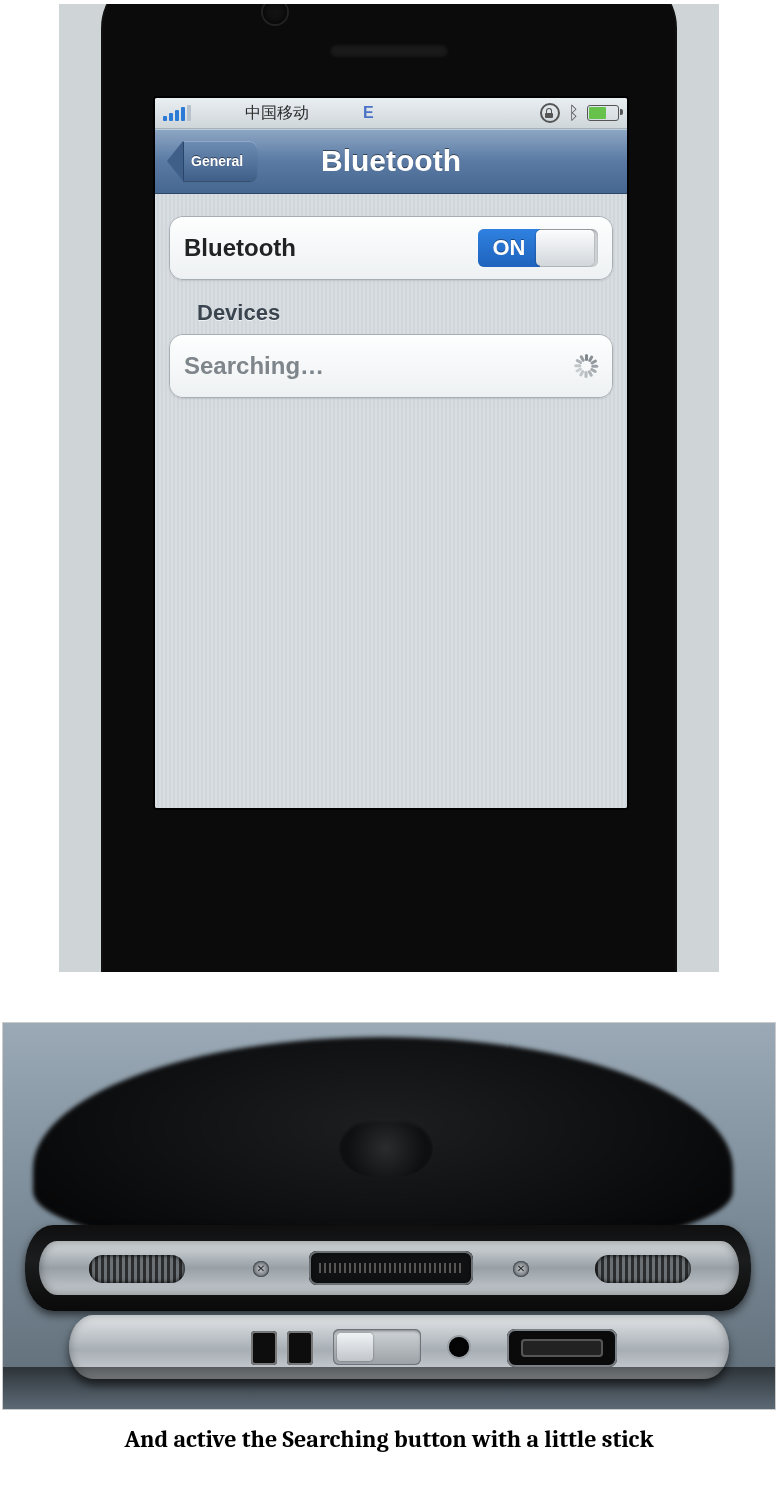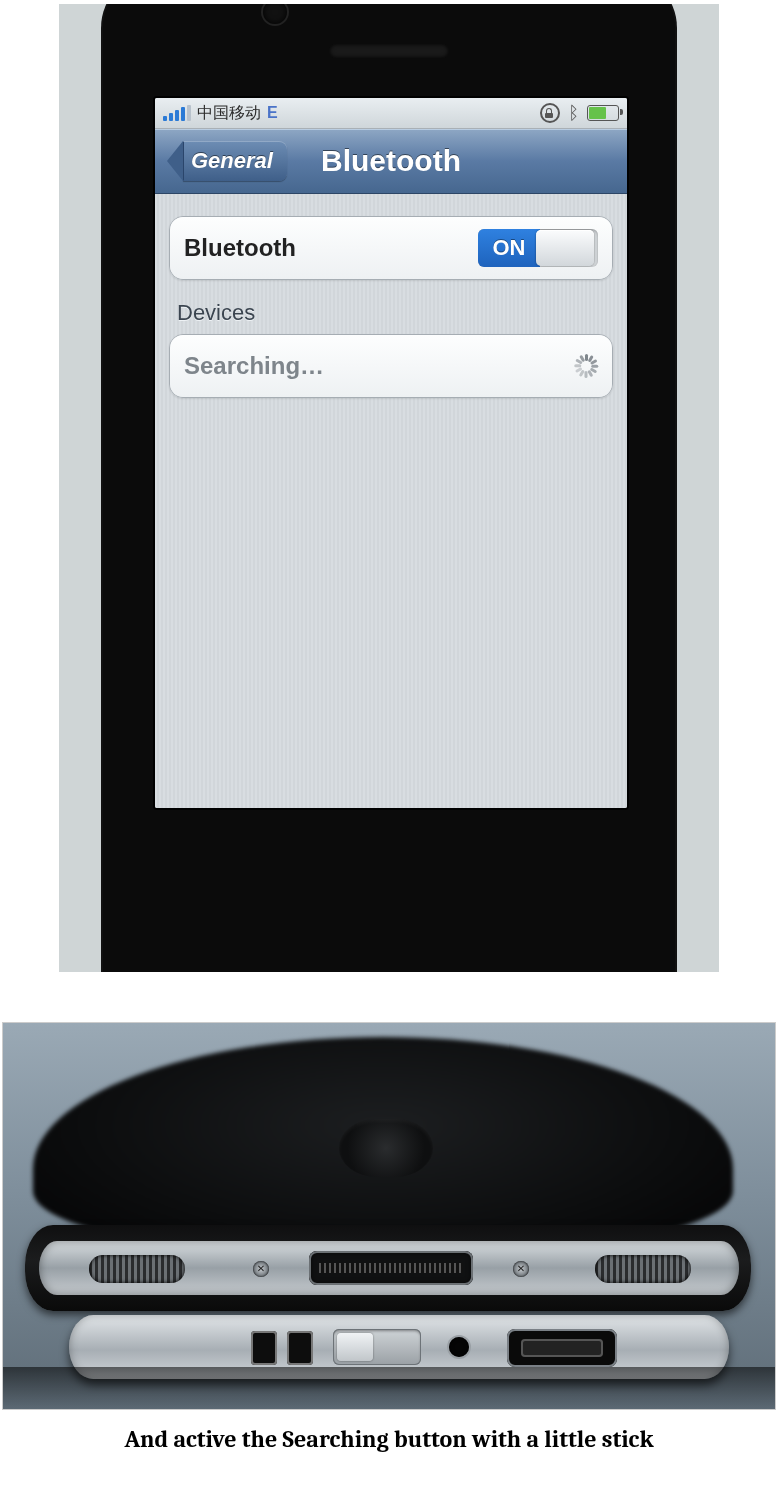--- a/index.html
+++ b/index.html
@@ -8,21 +8,21 @@
   .photo{display:block;margin:0 auto;box-sizing:border-box;}
 
   
   .photo1{width:660px;height:968px;background:#cfd5d6;position:relative;overflow:hidden;margin-top:4px;}
   .device-body{position:absolute;left:44px;top:-30px;width:572px;height:1008px;background:#0b0b0b;border-radius:54px 54px 0 0;box-shadow:0 0 0 2px #111;}
   .earpiece{position:absolute;left:50%;top:70px;width:120px;height:14px;margin-left:-60px;background:#1a1a1a;border-radius:8px;box-shadow:inset 0 0 4px #000;}
   .front-cam{position:absolute;left:160px;top:26px;width:24px;height:24px;background:#111;border-radius:50%;box-shadow:inset 0 0 6px #000,0 0 0 2px #222;}
   .screen{position:absolute;left:50px;top:122px;width:472px;height:710px;background:#c9cfd1;border:2px solid #000;border-radius:4px;overflow:hidden;}
 
   
-  .status-bar{height:30px;background:linear-gradient(#e9eef1,#cfd6da);display:flex;align-items:center;font-size:16px;color:#2b2b2b;position:relative;border-bottom:1px solid #a9b0b6;}
+  .status-bar{height:30px;background:linear-gradient(#e9eef1,#cfd6da);display:flex;align-items:center;font-size:16px;color:#2b2b2b;position:relative;border-bottom:1px solid #a9b0b6;gap:48px;}
   .sig-bars{display:flex;align-items:flex-end;gap:2px;margin:0 6px 0 8px;height:16px;}
   .sig-bars span{width:4px;background:#2a7ad6;border-radius:1px;}
   .sig-bars span:nth-child(1){height:5px;}
   .sig-bars span:nth-child(2){height:8px;}
   .sig-bars span:nth-child(3){height:11px;}
   .sig-bars span:nth-child(4){height:14px;}
   .sig-bars span:nth-child(5){height:16px;background:#b8c2cc;}
   .carrier{font-weight:500;}
   .net-e{margin-left:6px;font-weight:bold;color:#4a73c8;}
   .clock{position:absolute;left:0;right:0;text-align:center;font-weight:bold;color:#111;}
@@ -33,31 +33,31 @@
   .bt-icon{font-size:18px;color:#555;}
   .battery{width:30px;height:14px;border:1.5px solid #555;border-radius:3px;position:relative;}
   .battery::after{content:"";position:absolute;right:-5px;top:3px;width:3px;height:6px;background:#555;border-radius:0 2px 2px 0;}
   .battery-fill{position:absolute;left:1px;top:1px;bottom:1px;width:55%;background:#66c24a;border-radius:1px;}
 
   
   .nav-bar{height:64px;background:linear-gradient(#8ea7c4,#5a7aa4 50%,#46678f);position:relative;display:flex;align-items:center;justify-content:center;border-bottom:1px solid #2d4666;box-shadow:inset 0 1px 0 #b9cde2;}
   .nav-title{color:#fff;font-weight:bold;font-size:30px;text-shadow:0 -1px 0 rgba(0,0,0,.5);}
   .back-btn{position:absolute;left:12px;top:12px;height:40px;display:flex;align-items:center;}
   .back-arrow{width:0;height:0;border-top:20px solid transparent;border-bottom:20px solid transparent;border-right:16px solid #3f5f89;filter:drop-shadow(1px 0 0 #2a456b);}
-  .back-body{height:40px;padding:0 14px 0 8px;background:linear-gradient(#6d8db4,#3f5f89);border-radius:0 8px 8px 0;color:#fff;font-size:22px;font-weight:bold;display:flex;align-items:center;text-shadow:0 -1px 0 rgba(0,0,0,.5);box-shadow:inset 0 1px 0 rgba(255,255,255,.25),0 1px 1px rgba(0,0,0,.3);font-style:italic;}
+  .back-body{height:40px;padding:0 14px 0 8px;background:linear-gradient(#6d8db4,#3f5f89);border-radius:0 8px 8px 0;color:#fff;font-size:14px;font-weight:bold;display:flex;align-items:center;text-shadow:0 -1px 0 rgba(0,0,0,.5);box-shadow:inset 0 1px 0 rgba(255,255,255,.25),0 1px 1px rgba(0,0,0,.3);}
 
   .content{padding:22px 14px 0;background:repeating-linear-gradient(90deg,#d8dde1 0,#d8dde1 2px,#d1d6da 2px,#d1d6da 4px);height:616px;}
   .cell-group{border:1px solid #a6adb3;border-radius:14px;overflow:hidden;box-shadow:0 1px 2px rgba(0,0,0,.1);}
   .cell{background:linear-gradient(#fdfefe,#eef1f3);height:62px;display:flex;align-items:center;padding:0 14px;font-size:24px;color:#222;font-weight:bold;}
 
   .switch{margin-left:auto;width:120px;height:38px;border-radius:6px;background:#d6dadd;position:relative;box-shadow:inset 0 1px 3px rgba(0,0,0,.3);display:flex;align-items:center;overflow:hidden;}
   .switch-on{position:absolute;left:0;top:0;bottom:0;width:62px;background:linear-gradient(#2f81e0,#1e63bd);color:#fff;font-weight:bold;font-size:22px;display:flex;align-items:center;justify-content:center;text-shadow:0 -1px 0 rgba(0,0,0,.4);}
   .switch-knob{position:absolute;left:58px;top:1px;width:58px;height:36px;border-radius:5px;background:linear-gradient(#fbfcfd,#d2d7db);box-shadow:0 0 2px rgba(0,0,0,.5),inset 0 1px 0 #fff;}
 
-  .section-label{margin:20px 0 8px 8px;font-size:22px;font-weight:normal;color:#3b4550;text-shadow:0 1px 0 #eef2f5;}
+  .section-label{margin:20px 0 8px 28px;font-size:22px;font-weight:bold;color:#3b4550;text-shadow:0 1px 0 #eef2f5;}
   .searching-cell{color:#7e858b;font-weight:bold;}
   .spinner{margin-left:auto;width:24px;height:24px;position:relative;}
   .spinner span{position:absolute;left:11px;top:0;width:2.5px;height:7px;background:#7f868c;border-radius:2px;transform-origin:1.25px 12px;}
   .footer-note{text-align:center;margin-top:18px;font-size:20px;color:#5c646c;text-shadow:0 1px 0 #eef2f5;}
 
   
   .photo2{width:774px;height:388px;background:linear-gradient(180deg,#9aa9b5 0%,#7e8e9b 45%,#5e6c77 100%);position:relative;overflow:hidden;border:1px solid #ccc;margin-top:18px;}
   .blur-mass{position:absolute;left:30px;top:14px;width:700px;height:220px;background:radial-gradient(ellipse at 50% 40%,#1c1e20 0%,#0c0d0e 60%,#020203 100%);border-radius:50% 50% 46% 46%/60% 60% 30% 30%;filter:blur(2px);}
   .home-ghost{position:absolute;left:336px;top:96px;width:94px;height:58px;border-radius:48%/60%;background:radial-gradient(circle,#2a2c2e 0%,#0e0f10 70%);box-shadow:inset 0 2px 4px rgba(255,255,255,.05);}
   .phone-edge{position:absolute;left:22px;top:202px;width:726px;height:86px;border-radius:28px/40px;background:linear-gradient(180deg,#0f0f10 0%,#1b1c1d 40%,#0a0a0a 100%);box-shadow:0 4px 8px rgba(0,0,0,.6);}

